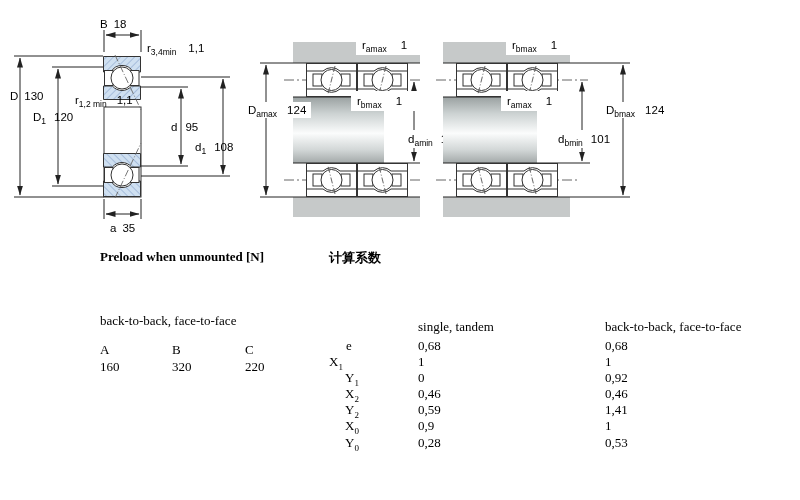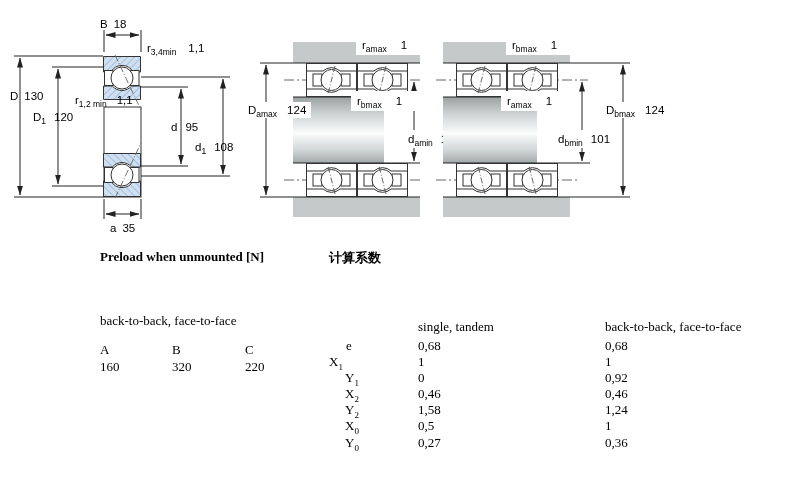--- a/index.html
+++ b/index.html
@@ -184,23 +184,23 @@
 
   <div class="txt abs" style="left:345px;top:322px"><span>Y</span><sub>1</sub></div>
   <div class="txt abs" style="left:418px;top:322px">0</div>
   <div class="txt abs" style="left:605px;top:322px">0,92</div>
 
   <div class="txt abs" style="left:345px;top:338px"><span>X</span><sub>2</sub></div>
   <div class="txt abs" style="left:418px;top:338px">0,46</div>
   <div class="txt abs" style="left:605px;top:338px">0,46</div>
 
   <div class="txt abs" style="left:345px;top:354px"><span>Y</span><sub>2</sub></div>
-  <div class="txt abs" style="left:418px;top:354px">1,58</div>
-  <div class="txt abs" style="left:605px;top:354px">1,24</div>
+  <div class="txt abs" style="left:418px;top:354px">0,59</div>
+  <div class="txt abs" style="left:605px;top:354px">1,41</div>
 
   <div class="txt abs" style="left:345px;top:370px"><span>X</span><sub>0</sub></div>
-  <div class="txt abs" style="left:418px;top:370px">0,5</div>
+  <div class="txt abs" style="left:418px;top:370px">0,9</div>
   <div class="txt abs" style="left:605px;top:370px">1</div>
 
   <div class="txt abs" style="left:345px;top:387px"><span>Y</span><sub>0</sub></div>
-  <div class="txt abs" style="left:418px;top:387px">0,27</div>
-  <div class="txt abs" style="left:605px;top:387px">0,36</div>
+  <div class="txt abs" style="left:418px;top:387px">0,28</div>
+  <div class="txt abs" style="left:605px;top:387px">0,53</div>
 </div>
 
 </body></html>

